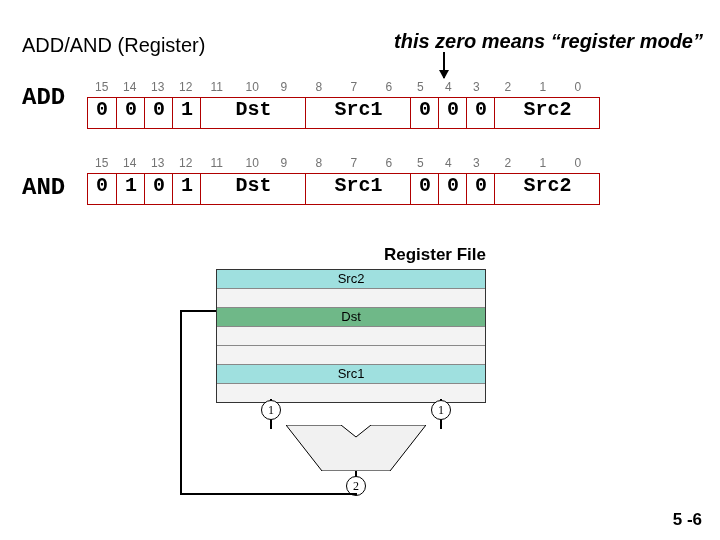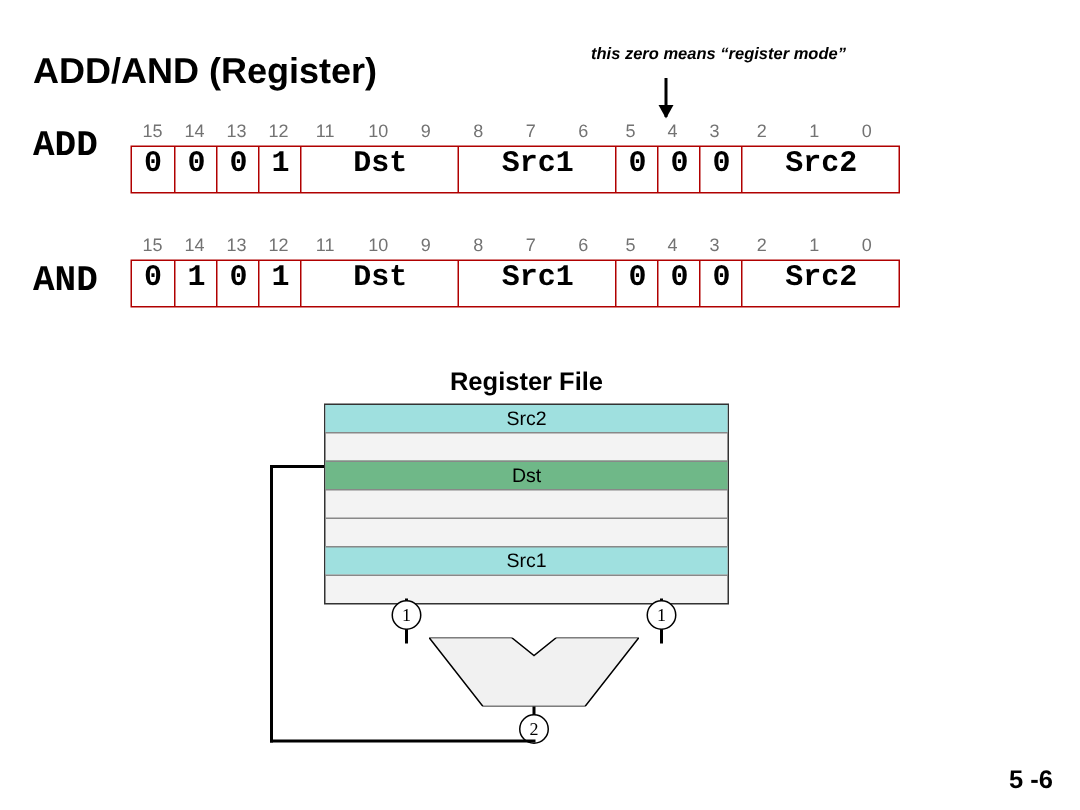--- a/index.html
+++ b/index.html
@@ -1,27 +1,27 @@
 <!DOCTYPE html>
 <html><head>
 <meta charset="utf-8">
 <style>
   html,body{margin:0;padding:0;width:720px;height:540px;background:#fff;font-family:Arial,Helvetica,sans-serif;color:#000;position:relative}
-  .title{position:absolute;left:22px;top:34px;font-size:24px;font-weight:700}
-  .annotation{position:absolute;left:394px;top:30px;font-size:11px;font-style:italic;font-weight:700}
+  .title{position:absolute;left:22px;top:34px;font-size:20px;font-weight:400}
+  .annotation{position:absolute;left:394px;top:30px;font-size:20px;font-style:italic;font-weight:700}
   .arrow-down{position:absolute;left:443px;top:52px;width:2px;height:26px;background:#000}
   .arrow-down::after{content:"";position:absolute;left:-4px;bottom:-1px;border-left:5px solid transparent;border-right:5px solid transparent;border-top:9px solid #000}
   .mnemonic{position:absolute;left:22px;font:700 24px "Courier New",monospace;color:#000}
   .bitnums{position:absolute;left:87px;height:14px;font:12px Arial;color:#737373;width:570px}
   .bitnums span{position:absolute;top:0}
   .encoding{position:absolute;left:87px;height:30px;width:570px;border:1px solid #b00000}
   .encoding .cell{position:absolute;top:0;height:100%;border-left:1px solid #b00000;text-align:center;line-height:30px;font:700 20px "Courier New",monospace}
   .encoding .cell:first-child{border-left:none}
   .regfile{position:absolute;left:216px;top:245px;width:270px}
-  .rf-title{font:700 17px Arial;text-align:center;margin-bottom:4px}
+  .rf-title{font:700 17px Arial;text-align:right;margin-bottom:4px}
   .rf-box{border:1px solid #333;background:#f3f3f3}
   .rf-row{height:18px;border-top:1px solid #888}
   .rf-row:first-child{border-top:none}
   .rf-lbl{height:18px;font:13px Arial;text-align:center;line-height:18px}
   .src2{background:#9fe0df}
   .dst{background:#6fb888}
   .src1{background:#9fe0df}
   .alu{position:absolute;left:286px;top:425px;width:140px;height:46px}
   .alu svg{display:block}
   .alu-label{position:absolute;left:0;top:15px;width:140px;text-align:center;font:700 16px Arial}

